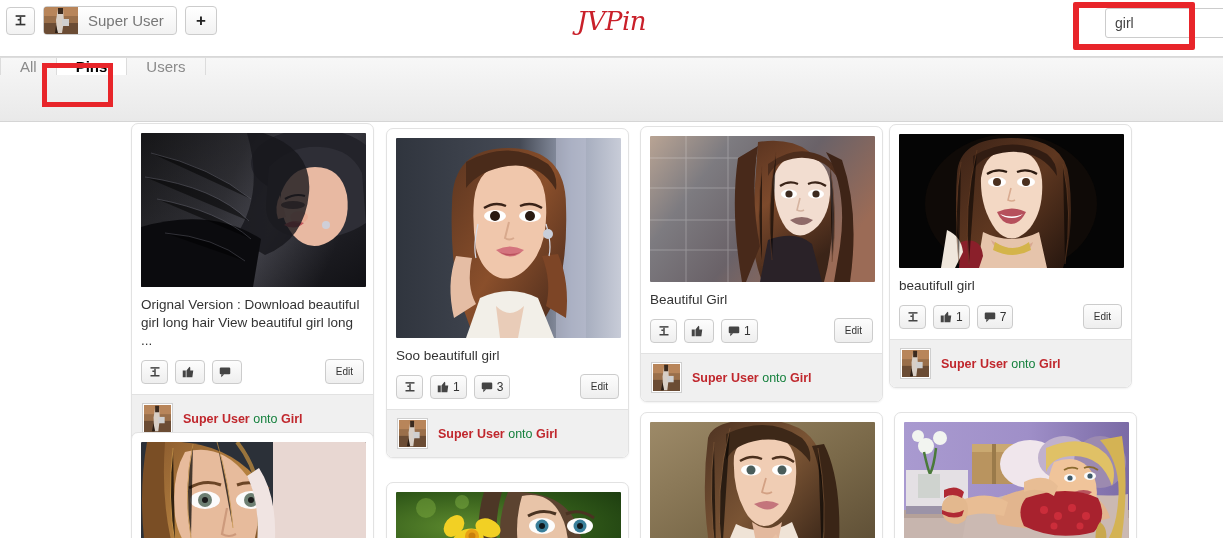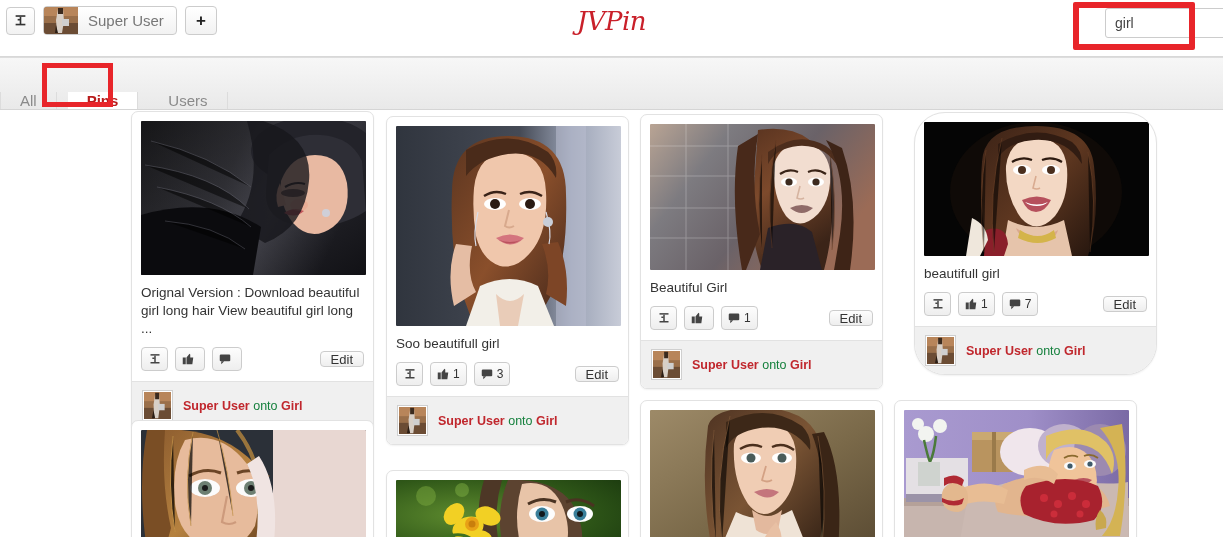--- a/index.html
+++ b/index.html
@@ -103,43 +103,42 @@
     width: 122px; height: 48px;
     border: 6px solid #e8252a;
     border-radius: 2px;
     pointer-events: none;
     z-index: 30;
   }
 
   
   .navbar {
     position: relative;
-    height: 53px;
+    height: 65px;
     background: linear-gradient(to bottom, #f7f7f7 0%, #e9e9e9 100%);
     border-top: 1px solid #dddddd;
     border-bottom: 1px solid #d5d5d5;
     display: flex;
-    align-items: flex-end;
-    gap: 11px;
+    align-items: flex-start;
   }
   .tab {
     display: flex;
     align-items: center;
     padding: 0 19px;
     font-size: 15px;
     color: #8a8a8a;
     border-right: 1px solid #dcdcdc;
     cursor: pointer;
     background: transparent;
     text-decoration: none;
   }
   .tab:first-child { border-left: 1px solid #dcdcdc; }
   .tab.active {
     background: #ffffff;
-    color: #b91c1c;
+    color: #000000;
     font-weight: bold;
   }
   .hl-tab {
     position: absolute;
     left: 42px; top: 5px;
     width: 71px; height: 44px;
     border: 5px solid #e8252a;
     pointer-events: none;
     z-index: 30;
   }
@@ -192,23 +191,23 @@
     justify-content: center;
     gap: 4px;
     font-size: 12px;
     color: #444;
     cursor: pointer;
   }
   .act .cnt { font-size: 12px; color: #333; }
   .act-edit {
     margin-left: auto;
     margin-right: 0;
-    height: 16px;
+    height: 25px;
     padding: 0 10px;
-    font-size: 13px;
+    font-size: 10px;
     background: linear-gradient(to bottom, #fdfdfd 0%, #eeeeee 100%);
     border: 1px solid #cccccc;
     border-radius: 4px;
     display: inline-flex;
     align-items: center;
     color: #333;
     cursor: pointer;
   }
   .card-foot {
     background: #f0f0f0;
@@ -569,21 +568,21 @@
         </svg>
       </span>
       <span class="foot-txt">
         <span class="who">Super User</span>
         <span class="onto"> onto </span>
         <span class="brd">Girl</span>
       </span>
     </div>
   </div>
 
-  <div class="card" style="left:914px; top:2px;border-radius:31px;">
+  <div class="card" style="left:889px; top:2px;">
     <div class="card-body">
       <span>
         <svg class="card-img" width="225" height="134" viewBox="0 0 225 134" preserveAspectRatio="none">
           <defs>
             <linearGradient id="c4hair" x1="0" y1="0" x2="1" y2="1">
               <stop offset="0%" stop-color="#3c2317"></stop>
                 <stop offset="50%" stop-color="#5e3720"></stop>
               <stop offset="100%" stop-color="#24150e"></stop>
             </linearGradient>
           </defs>

